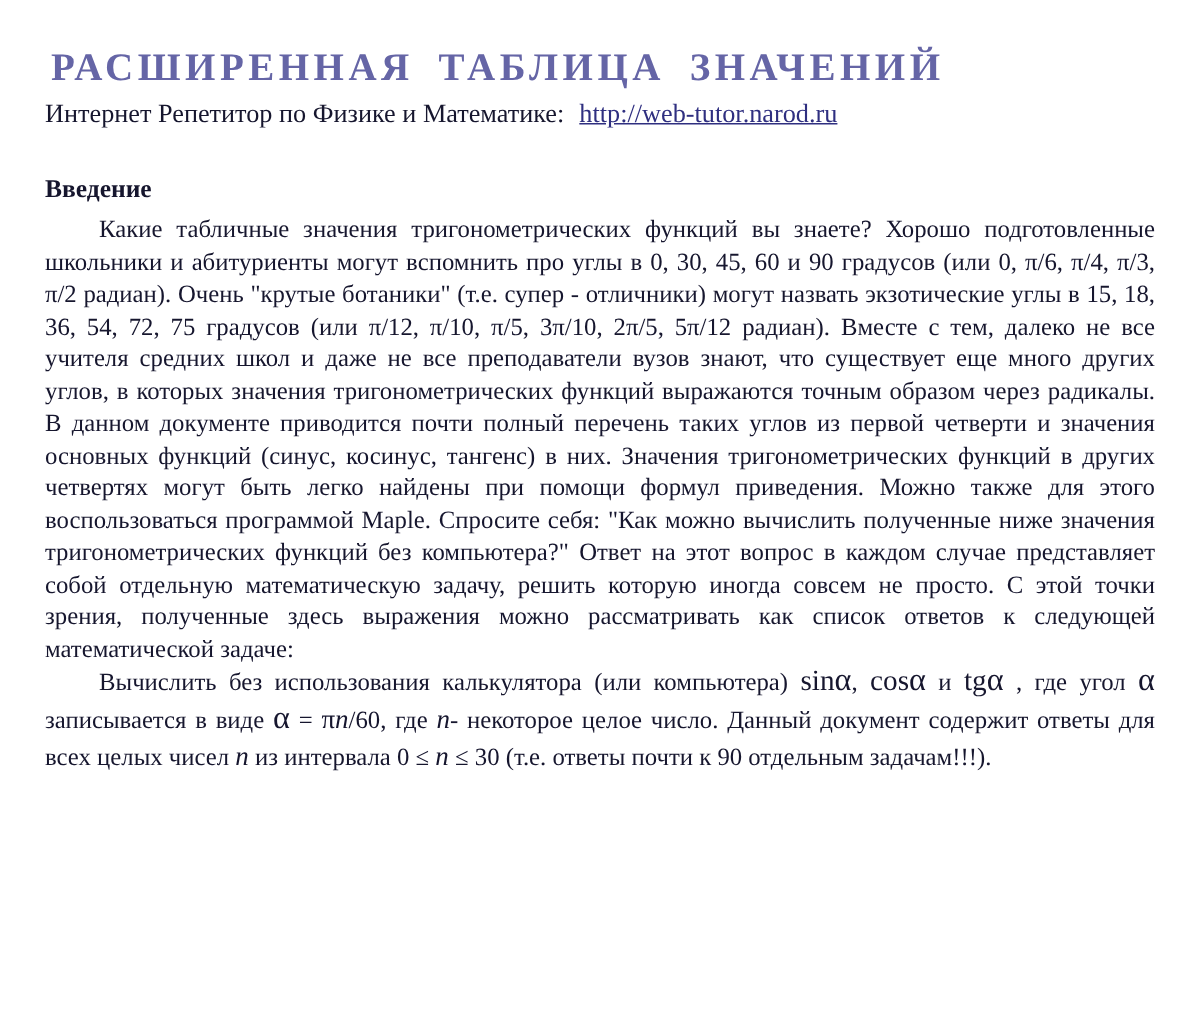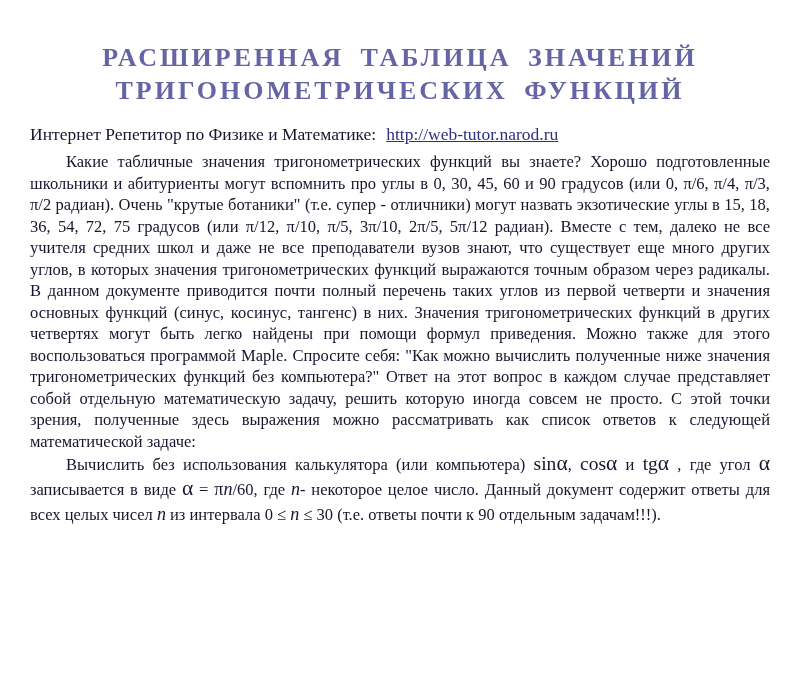--- a/index.html
+++ b/index.html
@@ -15,22 +15,22 @@
     background: var(--background, #fff);
     overflow: hidden;
   }
   .page {
     width: 800px; height: 684px;
     padding: 24px 30px 0 30px;
     font-family: "Liberation Serif", "DejaVu Serif", serif;
     color: var(--body-text, #16162e);
   }
   .doc-title {
-    margin: 17px;
-    text-align: center;
+    margin: 4px;
+    text-align: left;
     color: var(--title, #6565a6);
     font-size: 26px;
     font-weight: bold;
     letter-spacing: 3px;
     word-spacing: 7px;
     line-height: 33px;
   }
   .title-line { display: block; }
   .copyright {
     margin-top: 8px;
@@ -72,27 +72,27 @@
   .run-var   { font-style: italic; font-size: 18px; }
   .run-sym   { font-size: 18px; }
 </style>
 </head>
 <body>
 
 <div class="page">
 
   <h1 class="doc-title">
     <span class="title-line">РАСШИРЕННАЯ ТАБЛИЦА ЗНАЧЕНИЙ</span>
-    <span class="title-line">ТРИГОНОМЕТРИЧЕСКИХ ФУНКЦИЙ</span>
   </h1>
 
 
 
   <div class="resource">
     <span>Интернет Репетитор по Физике и Математике:</span><a href="#">http://web-tutor.narod.ru</a>
   </div>
 
   <section>
+    <h2 class="intro-heading">Введение</h2>
     <p class="para">Какие табличные значения тригонометрических функций вы знаете? Хорошо подготовленные школьники и абитуриенты могут вспомнить про углы в 0, 30, 45, 60 и 90 градусов (или 0, π/6, π/4, π/3, π/2 радиан). Очень "крутые ботаники" (т.е. супер - отличники) могут назвать экзотические углы в 15, 18, 36, 54, 72, 75 градусов (или π/12, π/10, π/5, 3π/10, 2π/5, 5π/12 радиан). Вместе с тем, далеко не все учителя средних школ и даже не все преподаватели вузов знают, что существует еще много других углов, в которых значения тригонометрических функций выражаются точным образом через радикалы. В данном документе приводится почти полный перечень таких углов из первой четверти и значения основных функций (синус, косинус, тангенс) в них. Значения тригонометрических функций в других четвертях могут быть легко найдены при помощи формул приведения. Можно также для этого воспользоваться программой Maple. Спросите себя: "Как можно вычислить полученные ниже значения тригонометрических функций без компьютера?" Ответ на этот вопрос в каждом случае представляет собой отдельную математическую задачу, решить которую иногда совсем не просто. С этой точки зрения, полученные здесь выражения можно рассматривать как список ответов к следующей математической задаче:</p>
     <p class="para para2"><span class="run-text">Вычислить без использования калькулятора (или компьютера)  </span><span class="run-fn">sin</span><span class="run-alpha">α</span><span class="run-text">, </span><span class="run-fn">cos</span><span class="run-alpha">α</span><span class="run-text"> и </span><span class="run-fn">tg</span><span class="run-alpha">α</span><span class="run-text"> , где угол </span><span class="run-alpha">α</span><span class="run-text"> записывается в виде </span><span class="run-alpha">α</span><span class="run-text"> = </span><span class="run-sym">π</span><span class="run-var">n</span><span class="run-text">/60, где </span><span class="run-var">n</span><span class="run-text">- некоторое целое число. Данный документ содержит ответы для всех целых чисел </span><span class="run-var">n</span><span class="run-text"> из интервала  0 ≤ </span><span class="run-var">n</span><span class="run-text"> ≤ 30 (т.е. ответы почти к 90 отдельным задачам!!!).</span></p>
   </section>
 
 </div>
 
 </body></html>

